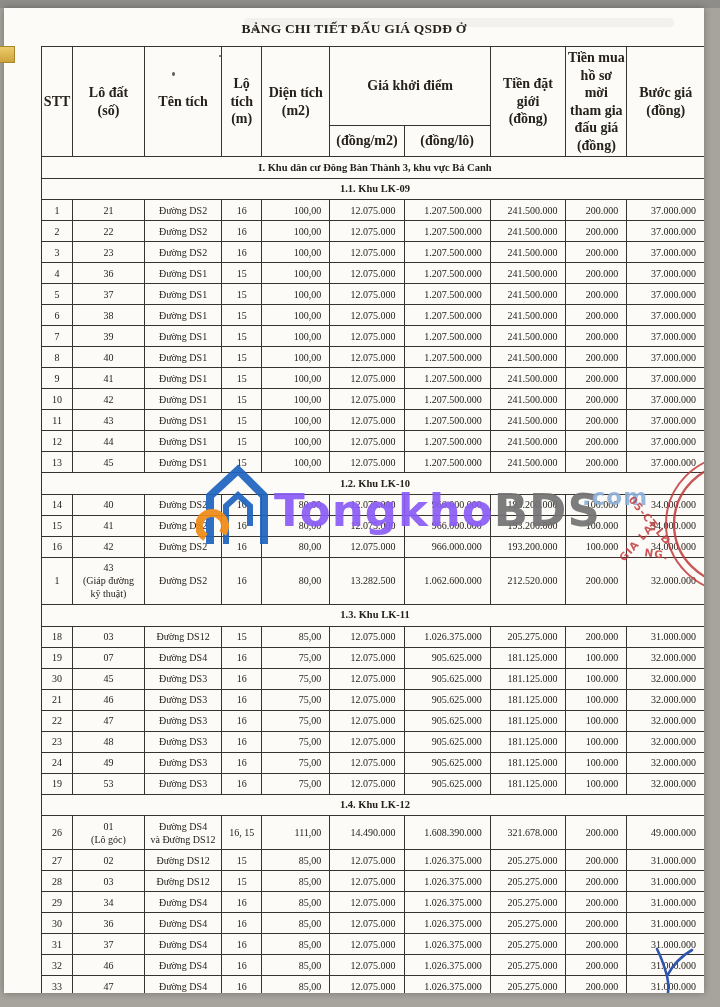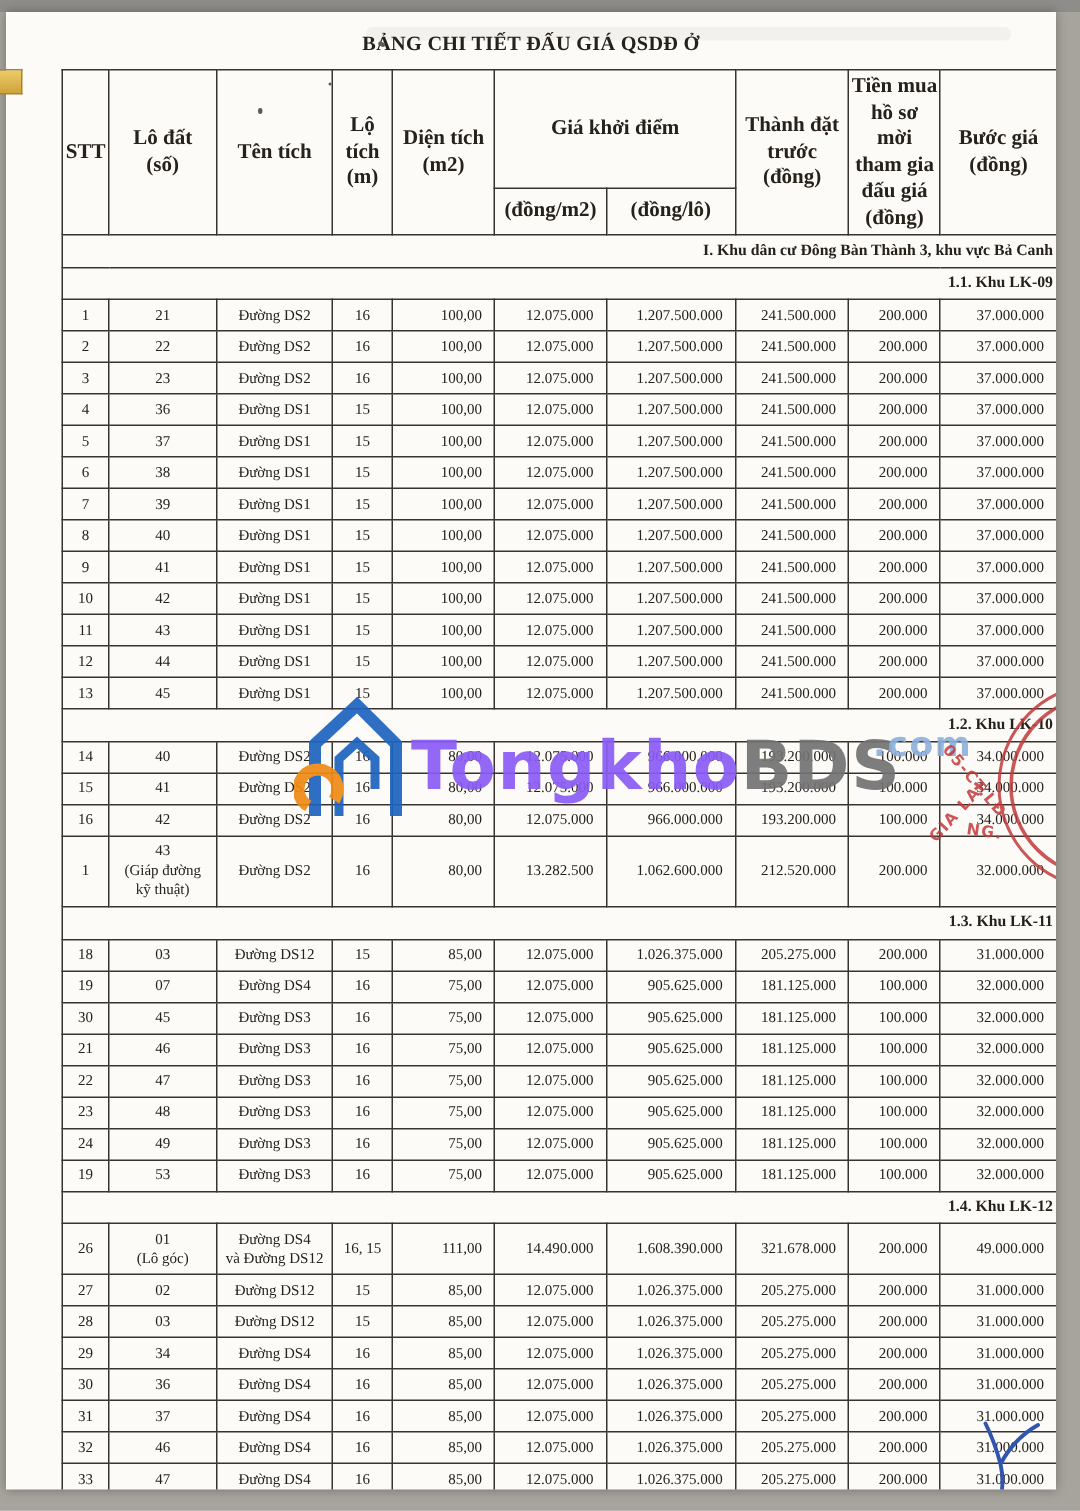--- a/index.html
+++ b/index.html
@@ -26,21 +26,21 @@
   th,td{border:1px solid #38332c;}
   th{
     font-size:14px;font-weight:bold;text-align:center;vertical-align:middle;
     white-space:pre-line;padding:2px 1px;line-height:1.25;
   }
   .subhead th{height:26px;}
   td{font-size:10px;line-height:1.3;padding:3.5px 2px;vertical-align:middle;}
   td.ctr{text-align:center;white-space:pre-line;}
   td.num{text-align:right;padding-right:8px;}
   tr.section-row td{
-    text-align:right;font-weight:bold;font-size:10.5px;
+    text-align:center;font-weight:bold;font-size:10.5px;
     padding:3.5px 2px 3.5px 6px;white-space:normal;
   }
   
   .watermark{
     position:absolute;left:192px;top:452px;display:flex;align-items:center;
     pointer-events:none;z-index:4;
   }
   .wm-text{
     font-family:"DejaVu Sans","Liberation Sans",sans-serif;
     font-weight:bold;font-size:45px;letter-spacing:1px;line-height:1;
@@ -110,21 +110,21 @@
         <th rowspan="2">STT</th>
         <th rowspan="2">Lô đất
 (số)</th>
         <th rowspan="2">Tên tích</th>
         <th rowspan="2">Lộ
 tích
 (m)</th>
         <th rowspan="2">Diện tích
 (m2)</th>
         <th colspan="2">Giá khởi điểm</th>
-        <th rowspan="2">Thành đặt trước
+        <th rowspan="2">Tiền đặt giới
 (đồng)</th>
         <th rowspan="2">Tiền mua
 hồ sơ mời
 tham gia
 đấu giá
 (đồng)</th>
         <th rowspan="2">Bước giá
 (đồng)</th>
       </tr>
       <tr class="subhead">

